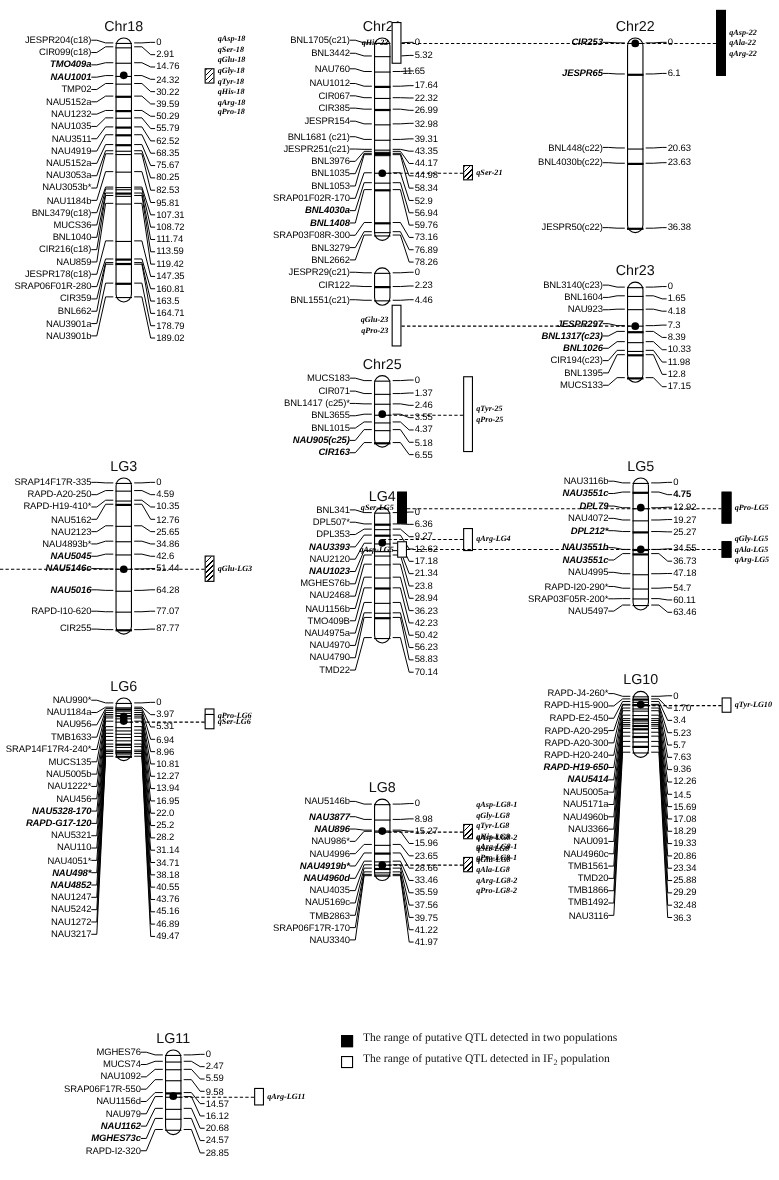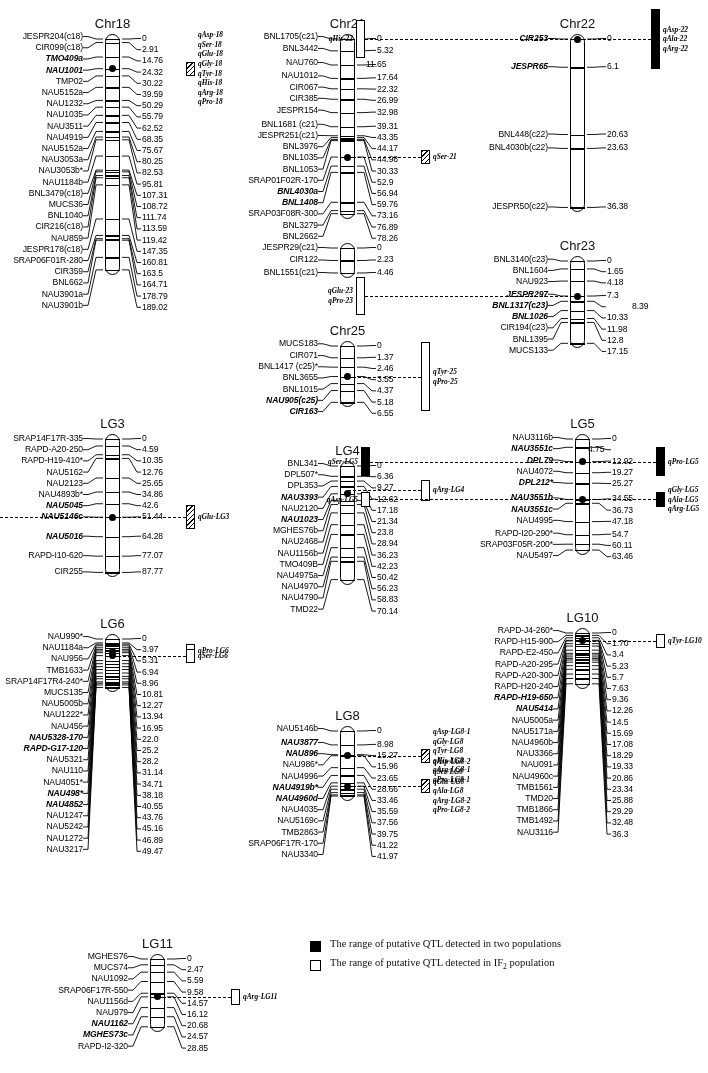--- a/index.html
+++ b/index.html
@@ -243,21 +243,21 @@
       <div class="mk" style="left: 140px; top: 130.99px; width: 178px;">JESPR251(c21)</div>
       <div class="pos" style="left: 377px; top: 132.94px;">43.35</div>
       <div class="tick" style="left: 340px; top: 137.587px; width: 15px;"></div>
       <div class="mk" style="left: 140px; top: 142.19px; width: 178px;">BNL3976</div>
       <div class="pos" style="left: 377px; top: 144.14px;">44.17</div>
       <div class="tick" style="left: 340px; top: 139.395px; width: 15px;"></div>
       <div class="mk" style="left: 140px; top: 153.39px; width: 178px;">BNL1035</div>
       <div class="pos" style="left: 377px; top: 155.34px;">44.98</div>
       <div class="tick" style="left: 340px; top: 140.601px; width: 15px;"></div>
       <div class="mk" style="left: 140px; top: 164.59px; width: 178px;">BNL1053</div>
-      <div class="pos" style="left: 377px; top: 166.54px;">30.33</div>
+      <div class="pos" style="left: 377px; top: 166.54px;">58.34</div>
       <div class="tick" style="left: 340px; top: 157.073px; width: 15px;"></div>
       <div class="mk" style="left: 140px; top: 175.79px; width: 178px;">SRAP01F02R-170</div>
       <div class="pos" style="left: 377px; top: 177.74px;">52.9</div>
       <div class="peak" style="left: 344px; top: 153.573px;"></div>
       <div class="tick" style="left: 340px; top: 166.09px; width: 15px;"></div>
       <div class="mk b" style="left: 140px; top: 186.99px; width: 178px;">BNL4030a</div>
       <div class="pos" style="left: 377px; top: 188.94px;">56.94</div>
       <div class="tick" style="left: 340px; top: 172.384px; width: 15px;"></div>
       <div class="mk b" style="left: 140px; top: 198.19px; width: 178px;">BNL1408</div>
       <div class="pos" style="left: 377px; top: 200.14px;">59.76</div>
@@ -371,21 +371,21 @@
       <div class="pos" style="left: 607px; top: 267.2px;">1.65</div>
       <div class="tick" style="left: 570px; top: 281.064px; width: 15px;"></div>
       <div class="mk" style="left: 370px; top: 277.092px; width: 178px;">NAU923</div>
       <div class="pos" style="left: 607px; top: 278.4px;">4.18</div>
       <div class="tick" style="left: 570px; top: 296.04px; width: 15px;"></div>
       <div class="mk b" style="left: 370px; top: 289.732px; width: 178px;">JESPR297</div>
       <div class="pos" style="left: 607px; top: 291.04px;">7.3</div>
       <div class="peak" style="left: 574px; top: 292.54px;"></div>
       <div class="tick" style="left: 570px; top: 301.272px; width: 15px;"></div>
       <div class="mk b" style="left: 370px; top: 300.932px; width: 178px;">BNL1317(c23)</div>
-      <div class="pos" style="left: 632px; top: 302.24px;">8.39</div>
+      <div class="pos" style="left: 607px; top: 302.24px;">8.39</div>
       <div class="tick" style="left: 570px; top: 310.584px; width: 15px;"></div>
       <div class="mk b" style="left: 370px; top: 312.132px; width: 178px;">BNL1026</div>
       <div class="pos" style="left: 607px; top: 313.44px;">10.33</div>
       <div class="tick" style="left: 570px; top: 318.504px; width: 15px;"></div>
       <div class="mk" style="left: 370px; top: 323.332px; width: 178px;">CIR194(c23)</div>
       <div class="pos" style="left: 607px; top: 324.64px;">11.98</div>
       <div class="tick" style="left: 570px; top: 322.44px; width: 15px;"></div>
       <div class="mk" style="left: 370px; top: 334.532px; width: 178px;">BNL1395</div>
       <div class="pos" style="left: 607px; top: 335.84px;">12.8</div>
       <div class="tick" style="left: 570px; top: 343.32px; width: 15px;"></div>
@@ -621,21 +621,21 @@
         <path d="M 573 544.1925 L 566 544.1925 L 558 544.3645 L 553 544.3645" stroke="#000" stroke-width="0.9" fill="none"></path>
         <path d="M 592 544.1925 L 599 544.1925 L 607 545.4250000000001 L 611 545.4250000000001" stroke="#000" stroke-width="0.9" fill="none"></path>
         <path d="M 573 550.0550000000001 L 566 550.0550000000001 L 558 555.5645000000001 L 553 555.5645000000001" stroke="#000" stroke-width="0.9" fill="none"></path>
         <path d="M 592 550.0550000000001 L 599 550.0550000000001 L 607 556.6250000000001 L 611 556.6250000000001" stroke="#000" stroke-width="0.9" fill="none"></path>
       </svg>
       <div class="tick" style="left: 575px; top: 439px; width: 15px;"></div>
       <div class="mk" style="left: 375px; top: 432.94px; width: 178px;">NAU3116b</div>
       <div class="pos" style="left: 612px; top: 434px;">0</div>
       <div class="tick" style="left: 575px; top: 447.312px; width: 15px;"></div>
       <div class="mk b" style="left: 375px; top: 444.139px; width: 178px;">NAU3551c</div>
-      <div class="pos" style="left: 588px; top: 445.2px;">4.75</div>
+      <div class="pos" style="left: 612px; top: 445.2px; font-weight: bold;">4.75</div>
       <div class="tick" style="left: 575px; top: 461.61px; width: 15px;"></div>
       <div class="mk b" style="left: 375px; top: 455.55px; width: 178px;">DPL79</div>
       <div class="pos" style="left: 612px; top: 456.61px;">12.92</div>
       <div class="peak" style="left: 579px; top: 458.11px;"></div>
       <div class="tick" style="left: 575px; top: 472.722px; width: 15px;"></div>
       <div class="mk" style="left: 375px; top: 466.75px; width: 178px;">NAU4072</div>
       <div class="pos" style="left: 612px; top: 467.81px;">19.27</div>
       <div class="tick" style="left: 575px; top: 483.222px; width: 15px;"></div>
       <div class="mk b" style="left: 375px; top: 477.95px; width: 178px;">DPL212*</div>
       <div class="pos" style="left: 612px; top: 479.01px;">25.27</div>

